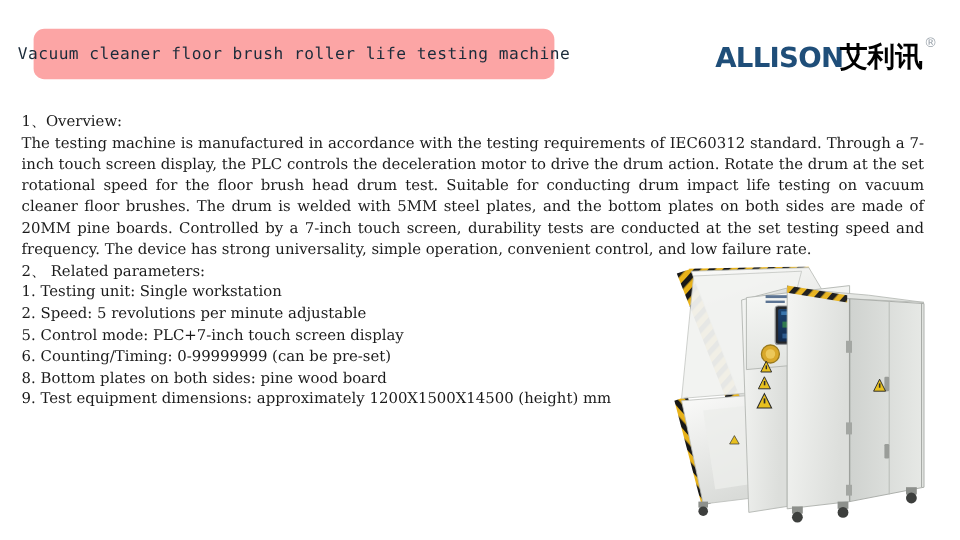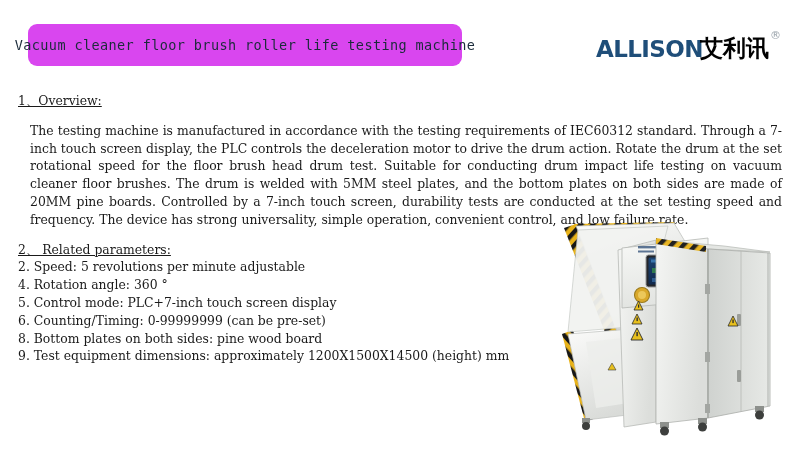--- a/index.html
+++ b/index.html
@@ -23,21 +23,21 @@
     width: 800px;
     height: 88px;
   }
 
   #title-banner {
     position: absolute;
     left: 28px;
     top: 24px;
     width: 434px;
     height: 42px;
-    background: #d946ef;
+    background: #fca5a5;
     border-radius: 9px;
     display: flex;
     align-items: center;
     justify-content: center;
   }
   #title-banner-text {
     font-family: "DejaVu Sans Mono", "Liberation Mono", monospace;
     font-size: 13.5px;
     letter-spacing: 0.4px;
     color: #1b2b3a;
@@ -90,31 +90,30 @@
     left: 18px;
     top: 92px;
     width: 764px;
   }
 
   .sec-heading {
     font-family: "DejaVu Serif", "Liberation Serif", serif;
     font-size: 12.4px;
     line-height: 17.8px;
     white-space: nowrap;
-    text-decoration: underline;
   }
 
   #overview-para {
     font-family: "DejaVu Serif", "Liberation Serif", serif;
     font-size: 12.4px;
     line-height: 17.8px;
     text-align: justify;
     text-justify: inter-word;
     width: 752px;
-    margin: 12px;
+    margin: 0;
   }
 
   #params-list {
     list-style: none;
     margin: 0;
     padding: 0;
   }
   #params-list li {
     font-family: "DejaVu Serif", "Liberation Serif", serif;
     font-size: 12.4px;
@@ -150,22 +149,22 @@
 
 <div id="content">
 
   <div class="sec-heading">1、Overview:</div>
 
   <p id="overview-para">The testing machine is manufactured in accordance with the testing requirements of IEC60312 standard. Through a 7-inch touch screen display, the PLC controls the deceleration motor to drive the drum action. Rotate the drum at the set rotational speed for the floor brush head drum test. Suitable for conducting drum impact life testing on vacuum cleaner floor brushes. The drum is welded with 5MM steel plates, and the bottom plates on both sides are made of 20MM pine boards. Controlled by a 7-inch touch screen, durability tests are conducted at the set testing speed and frequency. The device has strong universality, simple operation, convenient control, and low failure rate.</p>
 
   <div class="sec-heading">2、 Related parameters:</div>
 
   <ul id="params-list">
+    <li>1. Testing unit: Single workstation</li>
     <li>2. Speed: 5 revolutions per minute adjustable</li>
-    <li>4. Rotation angle: 360 °</li>
     <li>5. Control mode: PLC+7-inch touch screen display</li>
     <li>6. Counting/Timing: 0-99999999 (can be pre-set)</li>
     <li>8. Bottom plates on both sides: pine wood board</li>
     <li>9. Test equipment dimensions: approximately 1200X1500X14500 (height) mm</li>
   </ul>
 
 </div>
 
 <div id="machine-photo">
   <svg width="246" height="216" viewBox="0 0 246 216">

